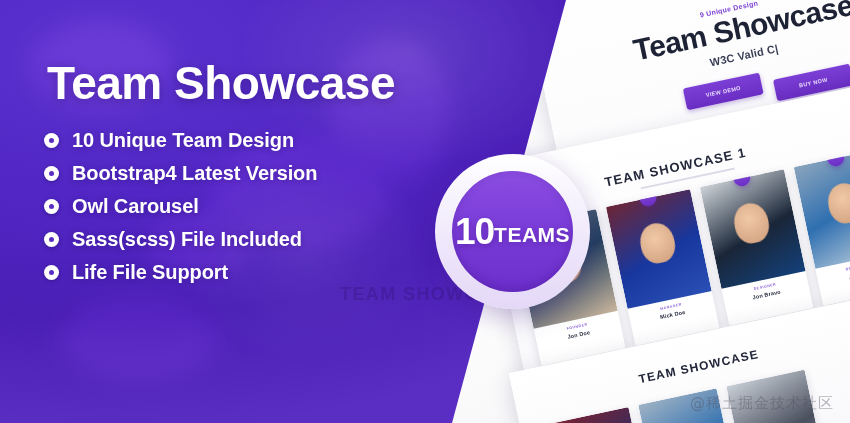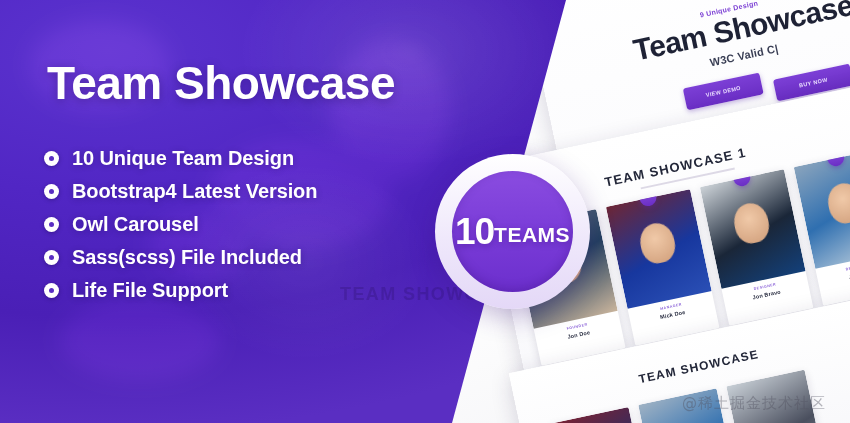--- a/index.html
+++ b/index.html
@@ -174,21 +174,21 @@
   
   .headline{
     position:absolute;left:47px;top:60px;
     font-size:46px;font-weight:700;color:#ffffff;
     letter-spacing:-.5px;line-height:1;
     text-shadow:0 2px 10px rgba(25,5,70,.35);
   }
 
   
   .features{
-    position:absolute;left:44px;top:142px;
+    position:absolute;left:44px;top:124px;
     display:flex;flex-direction:column;gap:0;
   }
   .feature{
     display:flex;align-items:center;gap:13px;height:33px;
   }
   .bullet{
     width:15px;height:15px;border-radius:50%;
     background:#ffffff;
     display:flex;align-items:center;justify-content:center;
     flex:0 0 auto;
@@ -223,21 +223,21 @@
     text-shadow:0 2px 6px rgba(50,10,110,.35);
   }
   .badge-word{
     font-size:21px;font-weight:700;color:#fff;line-height:1;margin-top:5px;
     letter-spacing:.5px;
     text-shadow:0 2px 6px rgba(50,10,110,.35);
   }
 
   
   .watermark{
-    position:absolute;right:24px;bottom:10px;
+    position:absolute;right:16px;bottom:10px;
     font-size:15px;color:rgba(80,80,95,.42);
     letter-spacing:1px;white-space:nowrap;
     font-family:"DejaVu Sans",sans-serif;
   }
 </style>
 </head>
 <body>
 
 <div id="banner">
 

